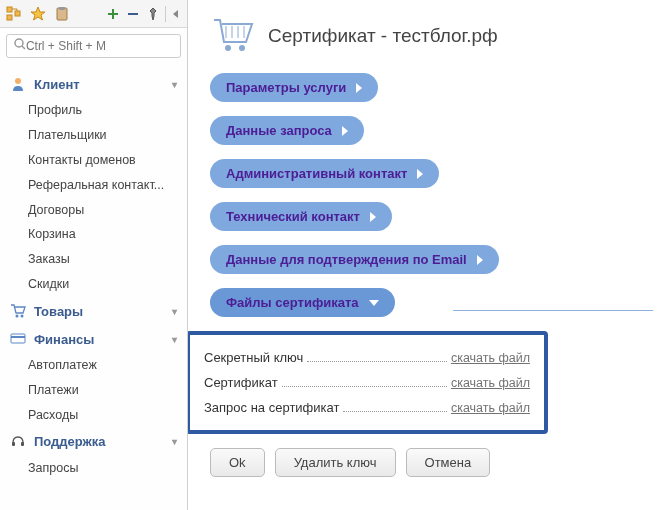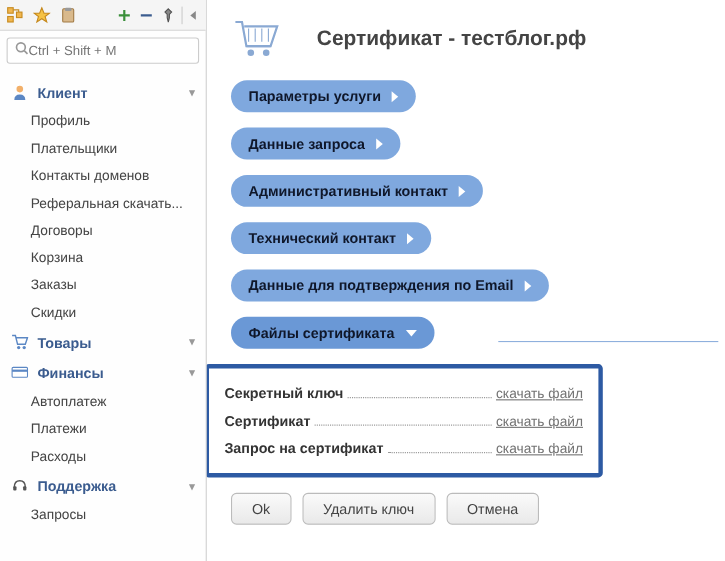--- a/index.html
+++ b/index.html
@@ -12,30 +12,30 @@
 .ticon { width: 16px; height: 16px; display: inline-flex; align-items: center; justify-content: center; }
 .searchbox { margin: 6px; display: flex; border: 1px solid #ccc; border-radius: 3px; padding: 2px 6px; background: #fff; height: 24px; }
 .searchbox input { border: none; outline: none; font-size: 12px; width: 100%; color: #888; background: transparent; }
 .nav { flex: 1; overflow-y: auto; padding: 6px 0; }
 .nav-group-header { display: flex; align-items: center; gap: 8px; padding: 6px 10px; font-weight: bold; color: #3b5c8f; cursor: pointer; }
 .nav-group-header span.chev { margin-left: auto; color: #999; font-size: 10px; }
 .nav-item { padding: 4px 10px 4px 28px; color: #444; cursor: pointer; white-space: nowrap; overflow: hidden; text-overflow: ellipsis; font-size: 12.5px; line-height: 1.35; }
 .nav-item.active { font-weight: bold; }
 .main { flex: 1; padding: 14px 6px 10px 22px; overflow-y: auto; }
 .page-header { display: flex; align-items: center; gap: 14px; margin-bottom: 16px; }
-.page-title { font-size: 19px; font-weight: bold; color: #444; margin-left: 20px; }
-.pill-btn { display: inline-flex; align-items: center; gap: 10px; background: #7fa8de; color: #0f172a; border-radius: 16px; padding: 7px 16px; font-size: 13px; font-weight: bold; cursor: pointer; margin-bottom: 14px; }
+.page-title { font-size: 19px; font-weight: normal; color: #444; }
+.pill-btn { display: inline-flex; align-items: center; gap: 10px; background: #7fa8de; color: #4c1d95; border-radius: 16px; padding: 7px 16px; font-size: 13px; font-weight: bold; cursor: pointer; margin-bottom: 14px; }
 .pill-btn.expanded { background: #6a98d6; }
 .pill-arrow { width: 0; height: 0; display: inline-block; }
 .pill-arrow.right { border-left: 6px solid #fff; border-top: 5px solid transparent; border-bottom: 5px solid transparent; }
 .pill-arrow.down { border-top: 6px solid #fff; border-left: 5px solid transparent; border-right: 5px solid transparent; }
 .hr-blue { position: absolute; right: 0; top: 50%; width: 40px; border-top: 1px solid #8fb0dd; }
 .files-panel { border: 4px solid #2d5aa3; border-radius: 4px; padding: 10px 14px; margin-bottom: 14px; width: 362px; position: relative; left: -24px; }
 .file-row { display: flex; align-items: baseline; padding: 5px 0; font-size: 13px; }
-.file-label { white-space: nowrap; font-weight: bold; }
+.file-label { white-space: nowrap; }
 .file-dots { flex: 1; border-bottom: 1px dotted #999; margin: 0 4px 3px 4px; height: 1px; }
 .file-link { color: #737373; text-decoration: underline; cursor: pointer; white-space: nowrap; font-size: 12.5px; }
 .btn-row { display: flex; gap: 10px; margin-top: 4px; }
 .btn { border: 1px solid #bbb; background: linear-gradient(#fafafa,#e9e9e9); border-radius: 5px; padding: 6px 18px; font-size: 13px; color: #444; cursor: pointer; }
 .group-icon { width: 16px; height: 16px; display: inline-flex; align-items: center; justify-content: center; }
 .pill-wrap { position: relative; width: 100%; }
 .pill-last .hr-blue { width: 200px; }
 </style>
 </head>
 <body>
@@ -101,21 +101,21 @@
               <circle cx="8" cy="5" r="3" fill="#f2b06a"></circle>
               <path d="M3 15 Q3 10 8 10 Q13 10 13 15 Z" fill="#5b87c4"></path>
             </svg>
           </span>
         <span>Клиент</span>
         <span class="chev">▾</span>
       </div>
       <div class="nav-item">Профиль</div>
       <div class="nav-item">Плательщики</div>
       <div class="nav-item">Контакты доменов</div>
-      <div class="nav-item">Реферальная скачать...</div>
+      <div class="nav-item">Реферальная контакт...</div>
       <div class="nav-item">Договоры</div>
       <div class="nav-item">Корзина</div>
       <div class="nav-item">Заказы</div>
       <div class="nav-item">Скидки</div>
 
       <div class="nav-group-header">
         <span class="group-icon">
             <svg width="16" height="16">
               <path d="M1 2 H4 L6 10 H13 L15 4 H5" fill="none" stroke="#5b87c4" stroke-width="1.3"></path>
               <circle cx="7" cy="13" r="1.5" fill="#5b87c4"></circle>

